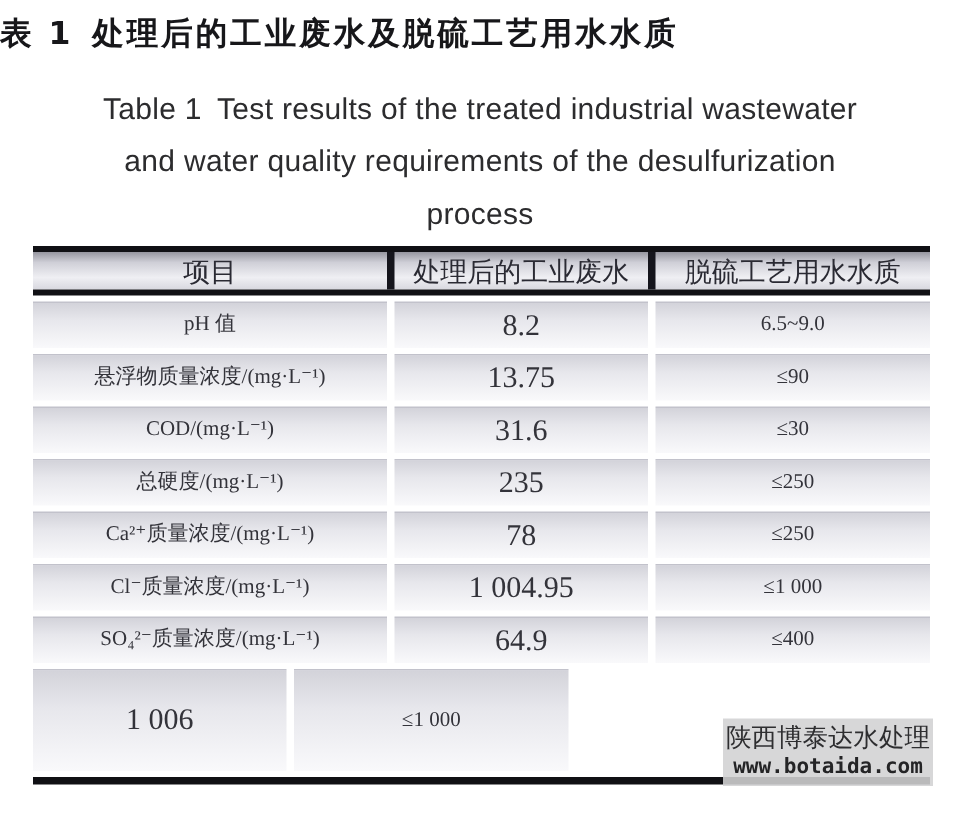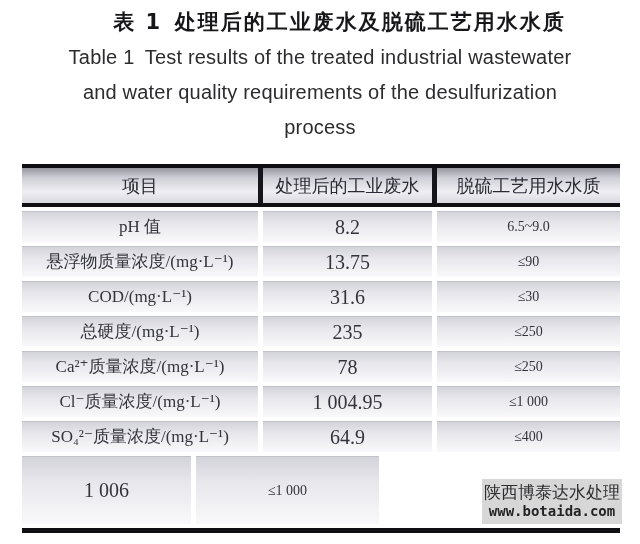--- a/index.html
+++ b/index.html
@@ -8,50 +8,49 @@
     width:640px;height:544px;
     background:#ffffff;
     overflow:hidden;
     font-family:"Liberation Serif","DejaVu Serif",serif;
     color:#2b2b32;
   }
 
   
   .caption-cn{
     position:absolute;top:8px;left:0;right:0;
-    text-align:center;
+    text-align:left;
     font-family:"DejaVu Sans","Liberation Sans",sans-serif;
     font-weight:bold;
     font-size:21px;
     letter-spacing:2px;
     color:#17171a;
-    padding-left:39px;
   }
   .caption-en{
-    position:absolute;top:40px;left:0;right:0;
+    position:absolute;top:56px;left:0;right:0;
     text-align:center;
     font-family:"Liberation Sans","DejaVu Sans",sans-serif;
     font-size:20px;
     line-height:35px;
     color:#2c2c2e;
     letter-spacing:0.2px;
   }
 
   
   .tbl{
     position:absolute;left:22px;top:164px;width:598px;
   }
   .rule{background:#101014;}
   .rule.top{height:4px;}
   .rule.mid{height:4px;}
   .rule.bottom{height:5px;margin-top:4px;}
 
   .hdr{
     display:flex;
-    height:35px;
+    height:25px;
     background:linear-gradient(180deg,#96969f 0%,#cfcfd7 28%,#efeff3 68%,#d8d8df 100%);
   }
   .hdr-cell{
     display:flex;align-items:center;justify-content:center;
     font-size:18px;color:#2a2a33;
     box-sizing:border-box;
   }
   .hdr-cell.c1{width:236px;}
   .hdr-cell.c2{width:174px;border-left:5px solid #15151c;}
   .hdr-cell.c3{width:188px;border-left:5px solid #15151c;}
@@ -61,21 +60,21 @@
     column-gap:5px;
     height:31px;
     margin-top:4px;
   }
   .row.tall{height:68px;}
   .cell{
     display:flex;align-items:center;justify-content:center;
     background:linear-gradient(180deg,#d3d3da 0%,#e7e7ec 38%,#f9f9fb 100%);
     border-top:1px solid #c2c2cb;
     box-sizing:border-box;
-    font-size:17px;
+    font-size:14px;
     color:#33333a;
     text-align:center;
     white-space:pre-line;
     line-height:1.85;
   }
   .cell.c1{width:236px;}
   .cell.c2{width:169px;font-size:20px;}
   .cell.c3{width:183px;font-size:14px;}
 
   

